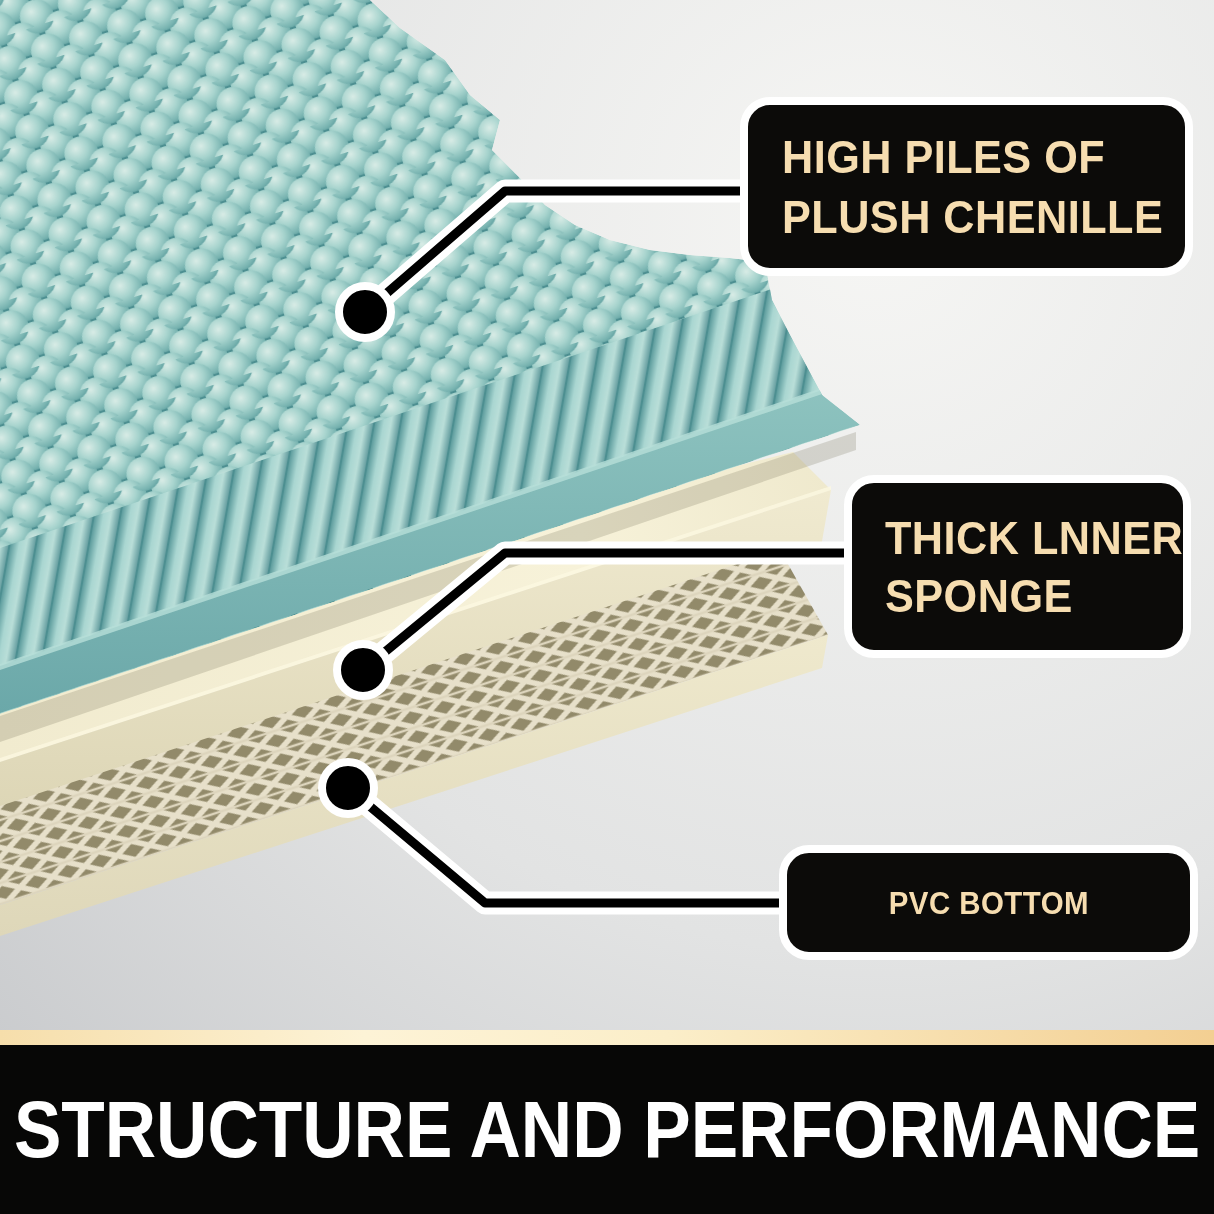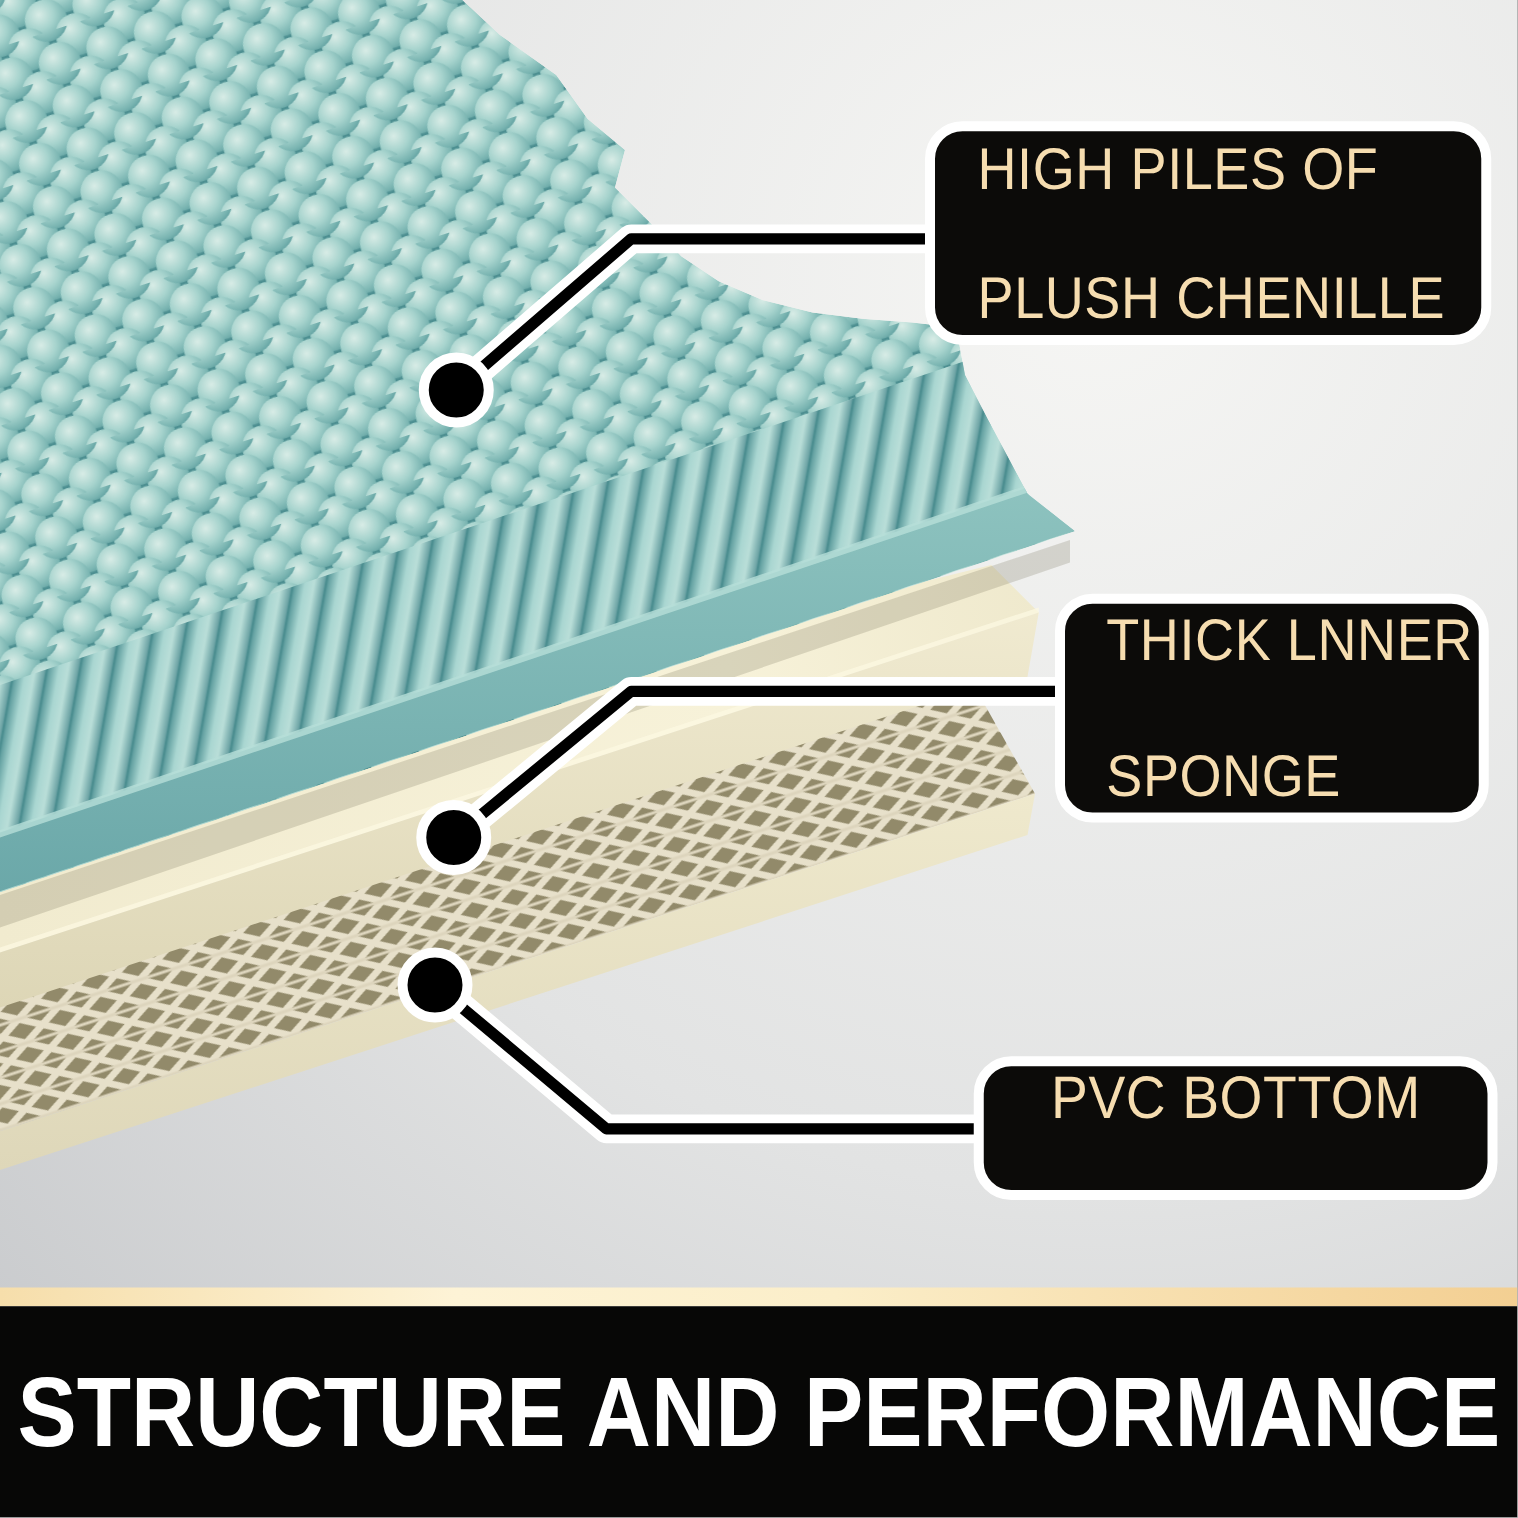--- a/index.html
+++ b/index.html
@@ -5,32 +5,32 @@
   html,body{margin:0;padding:0;background:#888;}
   .stage{
     position:relative;width:1214px;height:1214px;overflow:hidden;
     font-family:"Liberation Sans", sans-serif;
     background:#d9dadb;
   }
   .stage > svg{position:absolute;left:0;top:0;}
   .callout{
     position:absolute;box-sizing:border-box;
     border:8px solid #ffffff;border-radius:30px;
-    display:flex;flex-direction:column;justify-content:space-between;
-    font-weight:normal;
+    display:flex;flex-direction:column;justify-content:center;
+    font-weight:bold;
   }
   .callout .line{
     transform:scaleX(0.92);transform-origin:left center;
     white-space:nowrap;letter-spacing:0.5px;
   }
   .callout.centered{align-items:center;}
   .callout.centered .line{transform-origin:center center;}
   .callout-1{left:740px;top:97px;width:453px;height:179px;padding-left:34px;font-size:47px;line-height:60px;}
   .callout-2{left:844px;top:475px;width:347px;height:183px;padding-left:33px;font-size:47px;line-height:58px;}
-  .callout-3{left:779px;top:845px;width:419px;height:115px;font-size:48px;line-height:52px;}
+  .callout-3{left:779px;top:845px;width:419px;height:115px;font-size:32px;line-height:52px;}
   .accent-stripe{
     position:absolute;left:0;top:1030px;width:1214px;height:15px;
     background:linear-gradient(90deg,#f6deab 0%,#fdf3d6 30%,#fbeec9 55%,#f3cf92 100%);
   }
   .title-banner{
     position:absolute;left:0;top:1045px;width:1214px;height:169px;
     display:flex;align-items:center;justify-content:center;
   }
   .title-banner .line{
     font-weight:bold;font-size:79px;white-space:nowrap;

